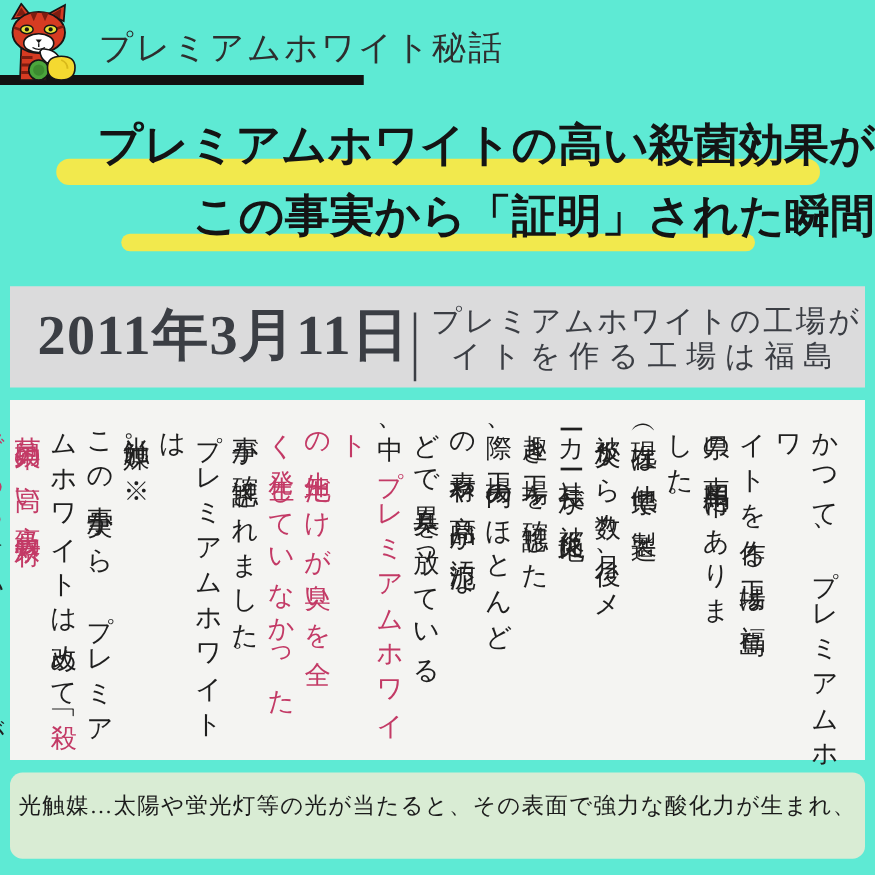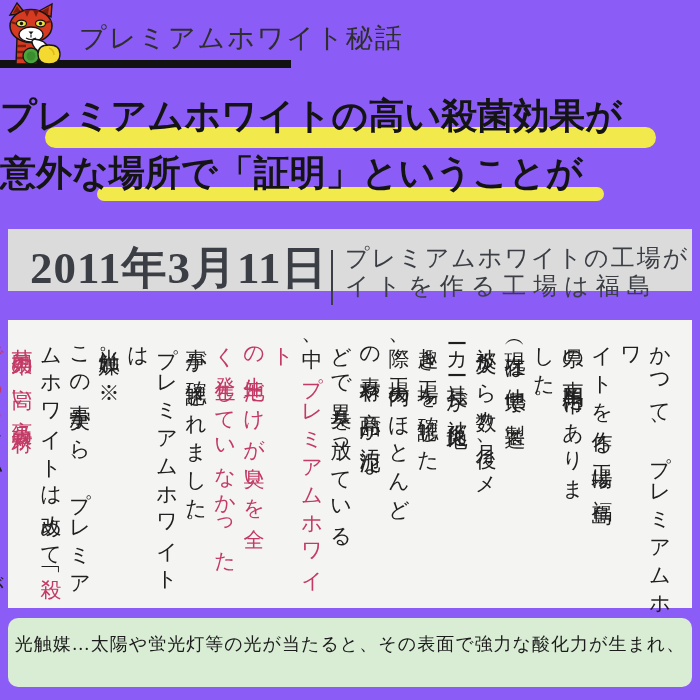--- a/index.html
+++ b/index.html
@@ -6,40 +6,40 @@
     --pink:#c33a66;
     --yellow:#f2e94d;
     --datebg:#dbdbdc;
     --bodybg:#f4f4f2;
     --footerbg:#d9ecd4;
     --ink:#1f1f1f;
     --dateink:#3b3e44;
   }
   html,body{margin:0;padding:0;background:#ffffff;}
   body{font-family:"Liberation Serif","DejaVu Serif",serif;}
-  .canvas{position:relative;width:700px;height:700px;background:#8b5cf6;overflow:hidden;}
+  .canvas{position:relative;width:700px;height:700px;background:#5eead4;overflow:hidden;}
 
   
   .header-bar{position:absolute;left:0;top:60px;width:291px;height:8px;background:#121212;}
   .mascot{position:absolute;left:4px;top:2px;width:60px;height:66px;}
   .header-title{position:absolute;left:79px;top:20px;font-size:27px;letter-spacing:2px;color:#2e2e2e;white-space:nowrap;}
 
   
-  .headline-line{position:absolute;left:0;width:700px;text-align:left;font-weight:bold;color:#141414;font-size:36px;z-index:1;white-space:nowrap;}
+  .headline-line{position:absolute;left:0;width:700px;text-align:right;font-weight:bold;color:#141414;font-size:36px;z-index:1;white-space:nowrap;}
   .headline-1{top:92px;}
   .headline-2{top:149px;}
   .band{position:absolute;background:var(--yellow);z-index:0;}
   .band-1{left:45px;top:127px;width:611px;height:21px;border-radius:11px;}
   .band-2{left:97px;top:187px;width:507px;height:14px;border-radius:7px;}
 
   
-  .date-box{position:absolute;left:8px;top:229px;width:684px;height:62px;background:var(--datebg);color:var(--dateink);}
+  .date-box{position:absolute;left:8px;top:229px;width:684px;height:81px;background:var(--datebg);color:var(--dateink);}
   .date-text{position:absolute;left:22px;top:9px;font-size:45px;font-weight:600;letter-spacing:1px;white-space:nowrap;}
   .date-divider{position:absolute;left:323px;top:21px;width:2px;height:55px;background:var(--dateink);}
-  .date-right{position:absolute;left:337px;top:15px;line-height:28px;white-space:nowrap;}
+  .date-right{position:absolute;left:337px;top:15px;line-height:28px;white-space:nowrap;text-align:center;}
   .date-right .l1{font-size:24px;letter-spacing:2px;}
   .date-right .l2{font-size:24px;letter-spacing:7px;}
 
   
   .body-box{position:absolute;left:8px;top:320px;width:684px;height:288px;background:var(--bodybg);}
   .tategaki{position:absolute;top:12px;right:18px;height:278px;writing-mode:vertical-rl;font-size:21px;line-height:29px;letter-spacing:4px;color:var(--ink);}
   .tategaki .pink{color:var(--pink);}
 
   
   .footer-box{position:absolute;left:8px;top:618px;width:684px;height:69px;background:var(--footerbg);border-radius:10px;box-sizing:border-box;padding-top:12px;text-align:center;color:#1b1b1b;font-size:18px;line-height:28px;letter-spacing:1px;white-space:nowrap;}
@@ -79,21 +79,21 @@
     <circle cx="27" cy="54" r="4.5" fill="#3c8c30"></circle>
 
     <path d="M34,52 Q34,43 45,43 Q56,43 56,52 Q56,62 45,62 Q34,62 34,52 Z" fill="#f4d930" stroke="#151515" stroke-width="1.3"></path>
     <path d="M45,46 Q50,48 50,53" stroke="#d8b91a" stroke-width="1.5" fill="none"></path>
   </svg>
   <div class="header-title">プレミアムホワイト秘話</div>
 
   <div class="band band-1"></div>
   <div class="band band-2"></div>
   <div class="headline-line headline-1">プレミアムホワイトの高い殺菌効果が</div>
-  <div class="headline-line headline-2">意外な場所で「証明」ということが</div>
+  <div class="headline-line headline-2">この事実から「証明」された瞬間</div>
 
   <div class="date-box">
     <div class="date-text">2011年3月11日</div>
     <div class="date-divider"></div>
     <div class="date-right">
       <div class="l1">プレミアムホワイトの工場が</div>
       <div class="l2">イトを作る工場は福島</div>
     </div>
   </div>
 

